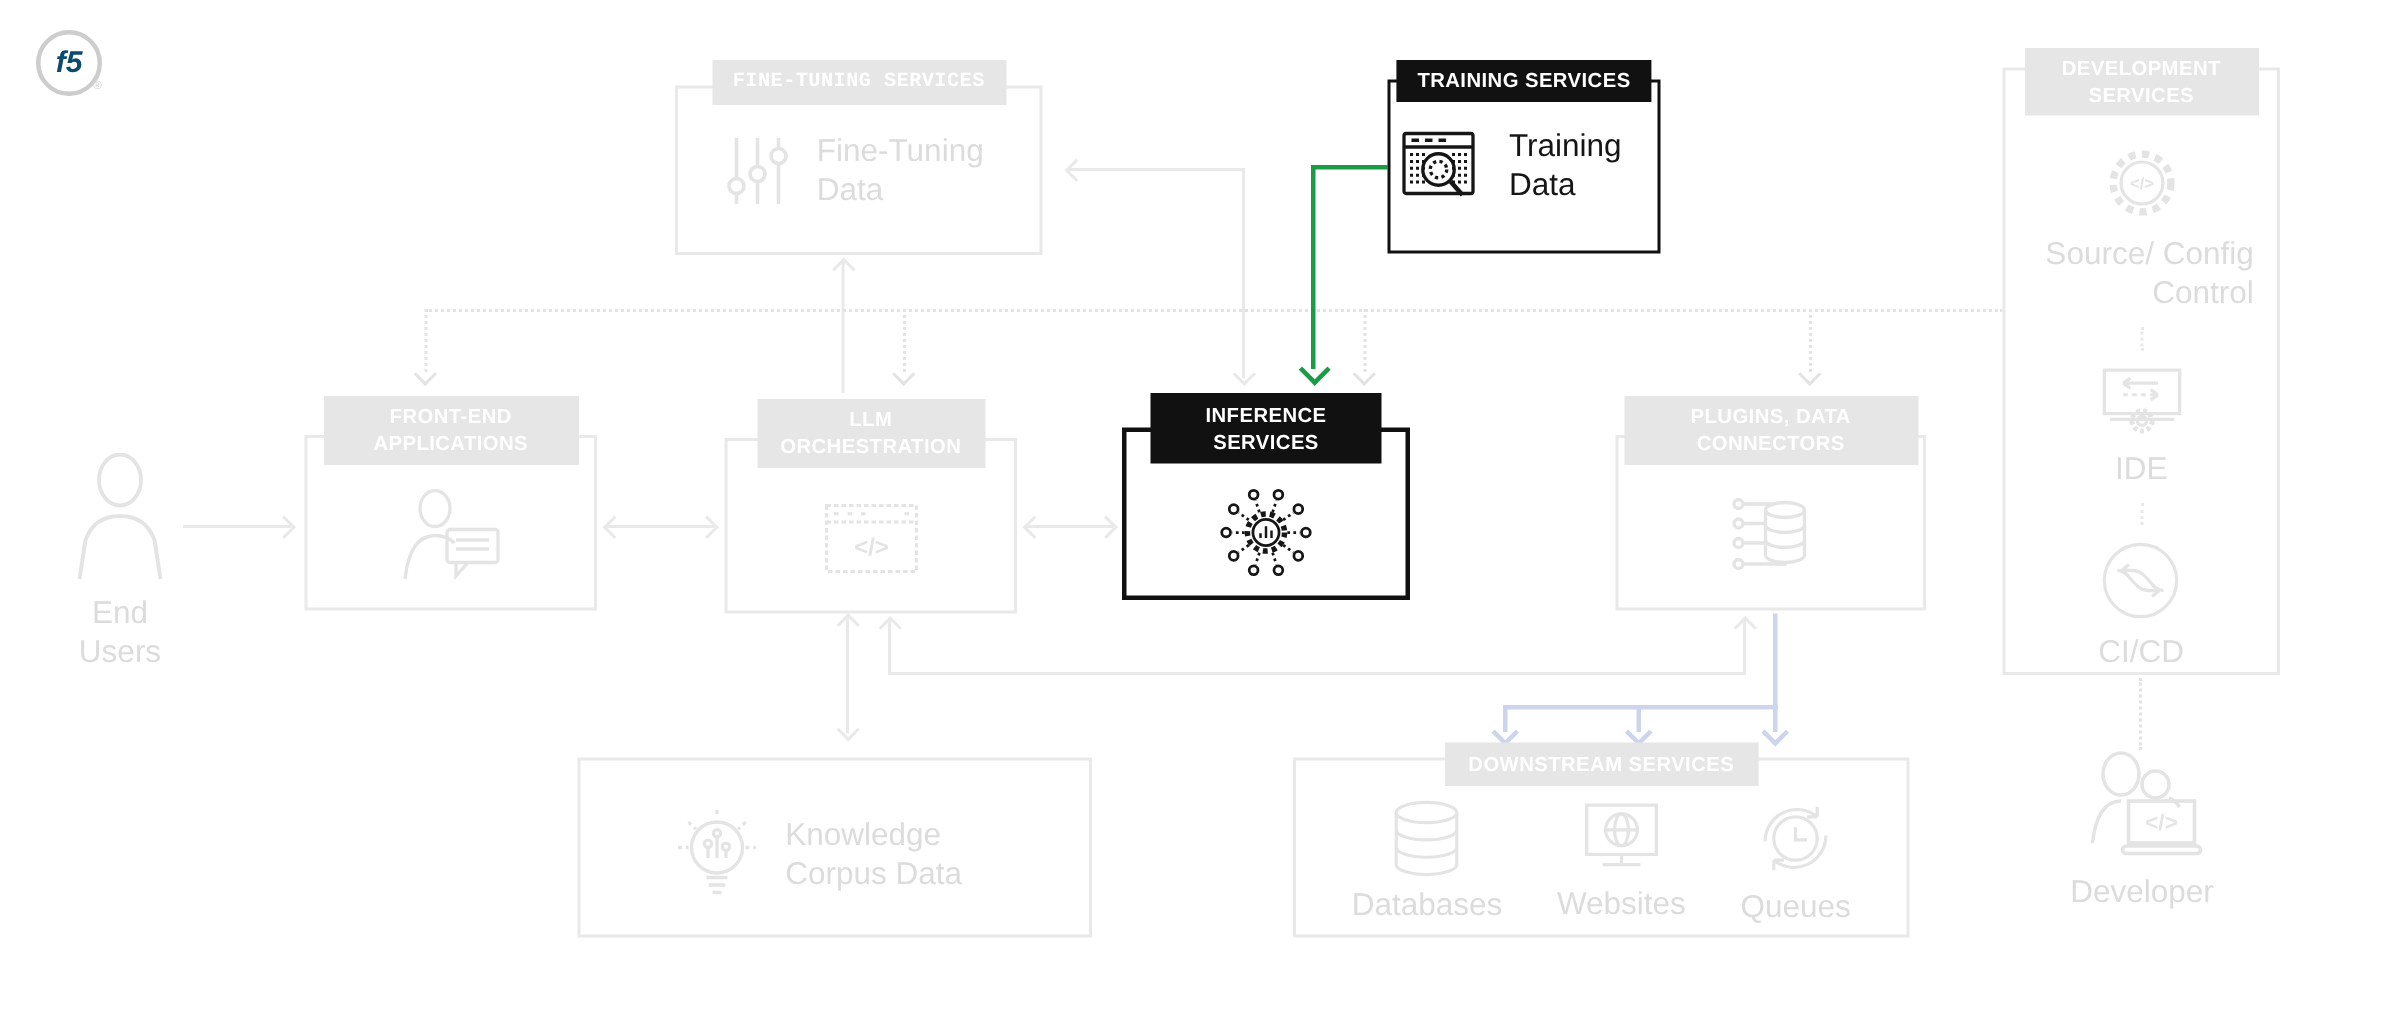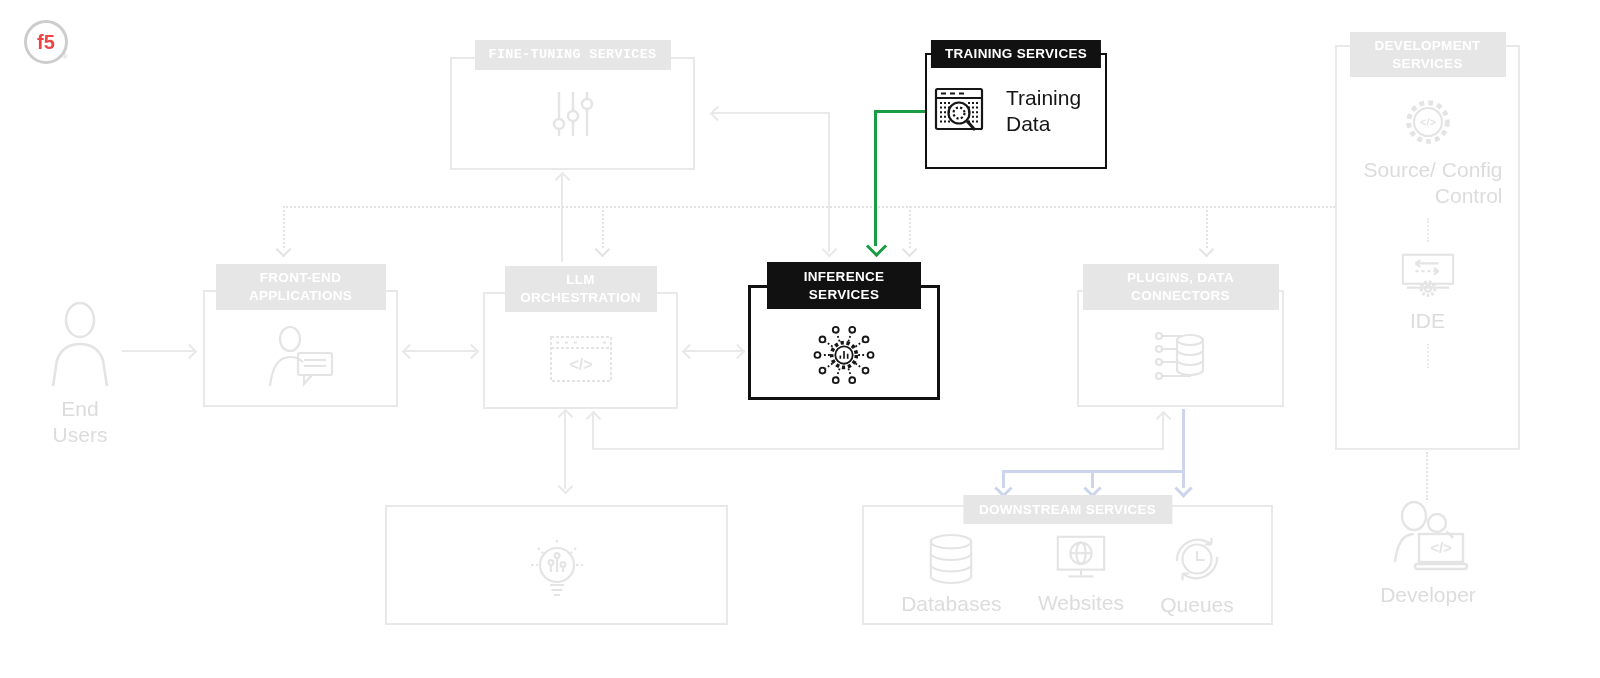--- a/index.html
+++ b/index.html
@@ -38,22 +38,22 @@
   
   .dev-body{display:flex;flex-direction:column;align-items:center;justify-content:flex-start;
           padding-top:48px;gap:10px;}
   .dev-item{display:flex;flex-direction:column;align-items:center;gap:8px;}
   .dev-sep{height:24px;border-left:2px dotted #e9e9e9;}
   
   .ds-body{display:flex;align-items:center;justify-content:space-around;padding:20px 28px 0 28px;}
   .ds-item{display:flex;flex-direction:column;align-items:center;gap:6px;}
   
   .logo{position:absolute;left:24px;top:20px;width:38px;height:38px;border:3px solid #cdcdcd;
-        border-radius:50%;display:flex;align-items:center;justify-content:center;color:#ef4444;
-        font-weight:bold;font-size:20px;}
+        border-radius:50%;display:flex;align-items:center;justify-content:center;color:#0c4a6e;
+        font-weight:bold;font-style:italic;font-size:20px;}
   .logo-reg{position:absolute;left:62px;top:52px;font-size:8px;color:#d6d6d6;}
   svg{display:block;}
 </style>
 </head>
 <body>
 
 <div class="canvas">
 
   <div class="logo">
     <span>f5</span>
@@ -122,20 +122,21 @@
             <circle cx="8" cy="34" r="5"></circle>
             <line x1="8" y1="39" x2="8" y2="46"></line>
           <line x1="22" y1="2" x2="22" y2="21"></line>
             <circle cx="22" cy="26" r="5"></circle>
             <line x1="22" y1="31" x2="22" y2="46"></line>
           <line x1="36" y1="2" x2="36" y2="9"></line>
             <circle cx="36" cy="14" r="5"></circle>
             <line x1="36" y1="19" x2="36" y2="46"></line>
         </svg>
       </span>
+      <span class="label" style="width:118px;">Fine-Tuning Data</span>
     </div>
   </div>
 
   <div class="node hl" style="left:925px;top:53px;width:182px;height:116px;">
     <div class="node-header" style="top:-15px;height:28px;white-space:nowrap;padding:0 14px;">TRAINING SERVICES</div>
     <div class="node-body">
       <span class="ico">
         <svg width="54" height="50" viewBox="0 0 54 50" fill="none" stroke="currentColor" stroke-width="2.2">
           <rect x="2" y="3" width="46" height="40" rx="1.5"></rect>
           <line x1="2" y1="12" x2="48" y2="12"></line>
@@ -173,20 +174,30 @@
             <path d="M17 19 H41" stroke-dasharray="3.2 3"></path>
             <path d="M41 19 l-5 -3.5 M41 19 l-5 3.5"></path>
             <line x1="8" y1="36" x2="52" y2="36"></line>
             <circle cx="30" cy="37" r="7" stroke-dasharray="2.6 2.2" stroke-width="3.4"></circle>
             <circle cx="30" cy="37" r="3.2"></circle>
           </svg>
         </span>
         <span class="label">IDE</span>
       </div>
       <div class="dev-sep"></div>
+      <div class="dev-item">
+        <span class="ico">
+          <svg width="54" height="54" viewBox="0 0 56 56" fill="none" stroke="currentColor" stroke-width="2.2">
+            <circle cx="28" cy="28" r="25"></circle>
+            <path d="M12 21 C21 21 23 35 34 35 H41 M41 35 l-5 -4 M41 35 l-5 4"></path>
+            <path d="M44 35 C35 35 33 21 22 21 H15 M15 21 l5 -4 M15 21 l5 4"></path>
+          </svg>
+        </span>
+        <span class="label">CI/CD</span>
+      </div>
     </div>
   </div>
 
   <div class="actor" style="left:34px;top:302px;width:92px;">
     <span class="ico">
       <svg width="66" height="86" viewBox="0 0 64 86" fill="none" stroke="currentColor" stroke-width="2.6">
         <ellipse cx="32" cy="18" rx="14" ry="17"></ellipse>
         <path d="M5 84 L9 58 C13 47 21 42 32 42 C43 42 51 47 55 58 L59 84"></path>
       </svg>
     </span>
@@ -274,20 +285,21 @@
         <svg width="56" height="62" viewBox="0 0 56 62" fill="none" stroke="currentColor" stroke-width="2.2">
           <circle cx="28" cy="26" r="17"></circle>
           <path d="M22 33 V26 M28 33 V19 M34 33 V28"></path>
           <circle cx="22" cy="23.5" r="2.4"></circle>
             <circle cx="28" cy="16.5" r="2.4"></circle>
             <circle cx="34" cy="25.5" r="2.4"></circle>
           <path d="M21 46 h14 M22.5 51 h11 M25 56 h6"></path>
           <path d="M2 26 h7 M47 26 h7 M9 9 l5 5 M47 9 l-5 5 M28 1 v5" stroke-dasharray="2.6 2.6"></path>
         </svg>
       </span>
+      <span class="label" style="width:140px;">Knowledge Corpus Data</span>
     </div>
   </div>
 
   <div class="node" style="left:862px;top:505px;width:411px;height:120px;">
     <div class="node-header" style="top:-12px;height:29px;white-space:nowrap;padding:0 16px;">DOWNSTREAM SERVICES</div>
     <div class="node-body ds-body">
       <div class="ds-item">
         <span class="ico">
           <svg width="50" height="52" viewBox="0 0 52 54" fill="none" stroke="currentColor" stroke-width="2.2">
             <ellipse cx="26" cy="9" rx="21" ry="7"></ellipse>

